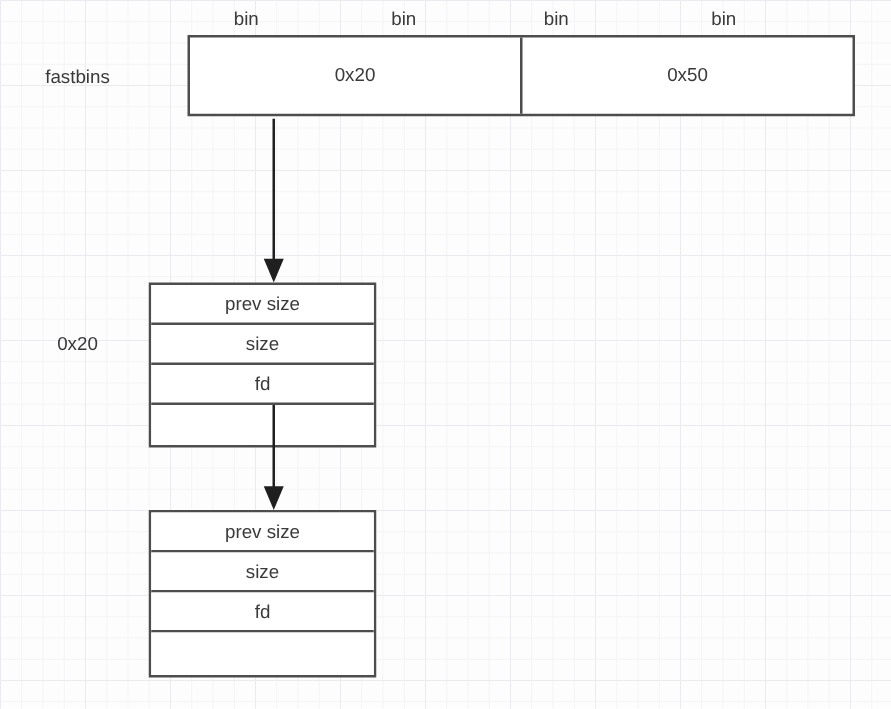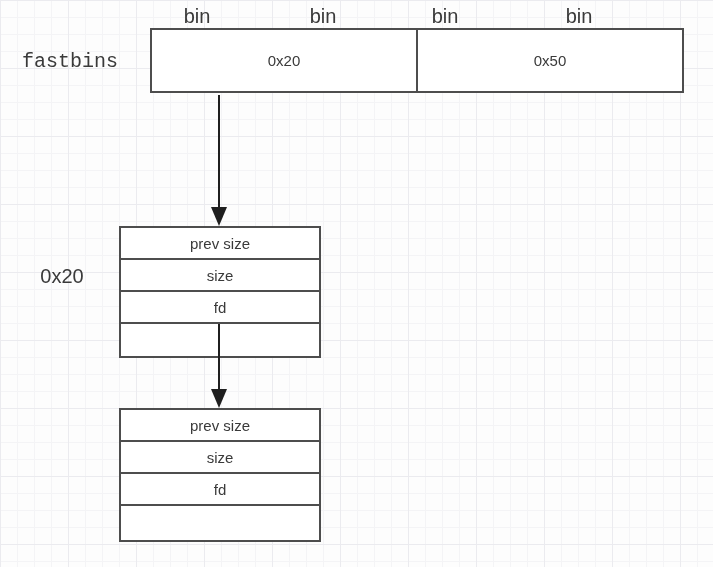--- a/index.html
+++ b/index.html
@@ -17,27 +17,27 @@
     background-color: #fdfdfd;
     background-image:
       linear-gradient(var(--grid_major, #ebebef) 1px, transparent 1px),
       linear-gradient(90deg, var(--grid_major, #ebebef) 1px, transparent 1px),
       linear-gradient(var(--grid_minor, #f4f4f6) 1px, transparent 1px),
       linear-gradient(90deg, var(--grid_minor, #f4f4f6) 1px, transparent 1px);
     background-size: 68px 68px, 68px 68px, 17px 17px, 17px 17px;
   }
   .label {
     position: absolute;
-    font-size: 20px;
+    font-size: 15px;
     line-height: 20px;
     text-align: center;
     white-space: nowrap;
   }
   .bin-header { top: 6px; width: 44px; }
-  .fastbins-label { left: 22px; top: 52px; width: 80px; font-family: Liberation Mono, monospace; }
+  .fastbins-label { left: 22px; top: 52px; width: 80px; }
   .chunk-label   { left: 34px; top: 266px; width: 56px; }
 
   .bin-row {
     position: absolute;
     left: 150px; top: 28px;
     width: 534px; height: 65px;
     box-sizing: border-box;
     border: 2px solid var(--border, #4d4d4d);
     background: #ffffff;
     display: flex;
@@ -48,21 +48,21 @@
     align-items: center;
     justify-content: center;
     font-size: 15px;
     border-right: 2px solid var(--border, #4d4d4d);
   }
   .bin-cell:last-child { border-right: none; }
 
   .chunk {
     position: absolute;
     left: 119px;
-    width: 202px;
+    width: 182px;
     box-sizing: border-box;
     border: 2px solid var(--border, #4d4d4d);
     background: #ffffff;
     display: flex;
     flex-direction: column;
   }
   .chunk-1 { top: 226px; height: 132px; }
   .chunk-2 { top: 408px; height: 134px; }
   .chunk-row {
     height: 32px;

